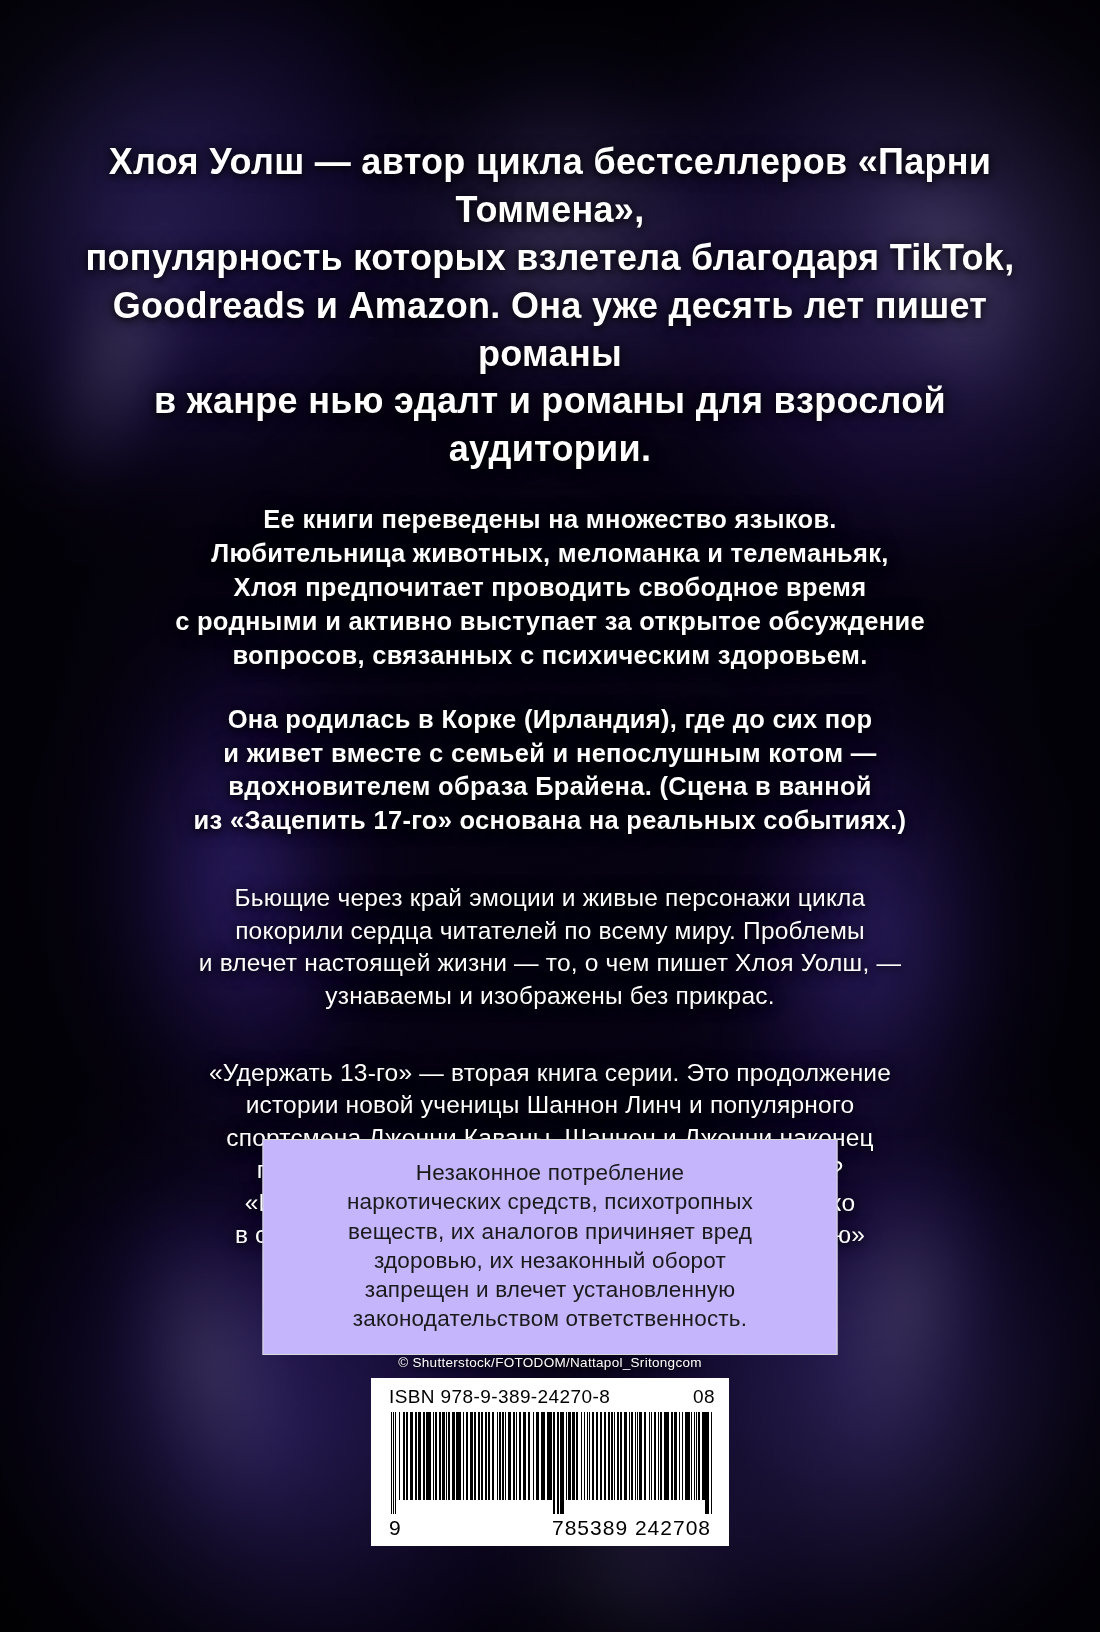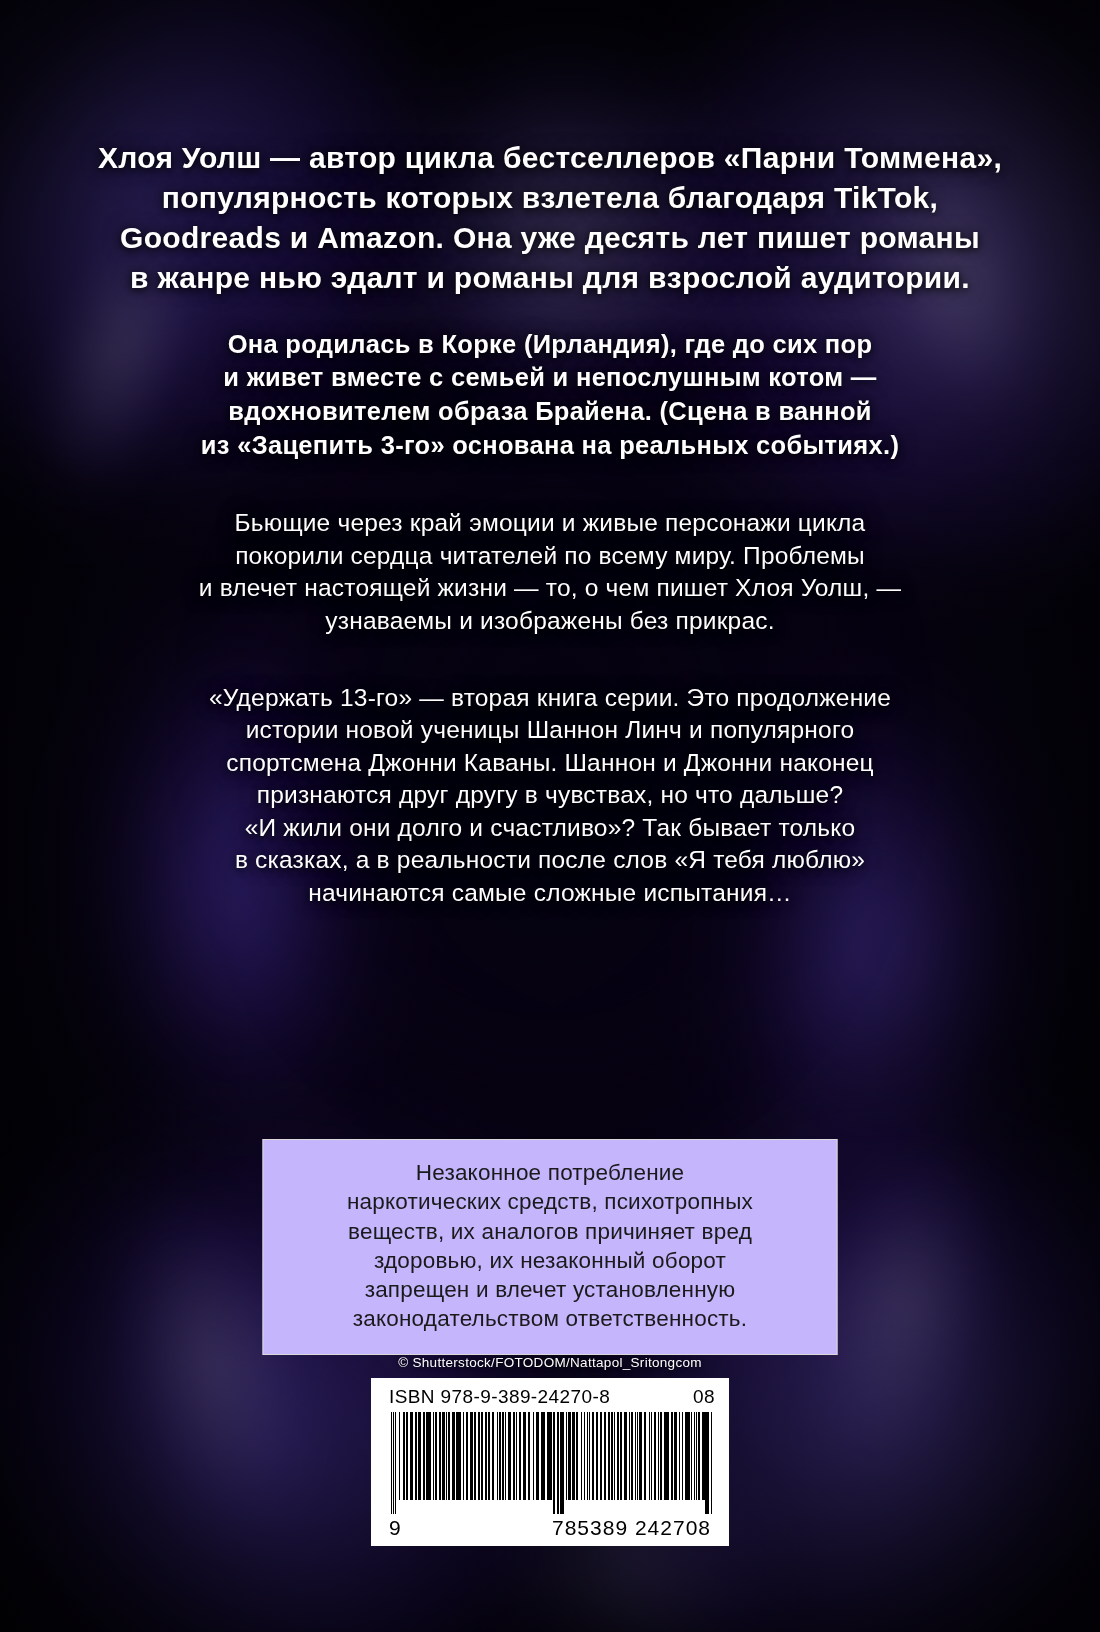--- a/index.html
+++ b/index.html
@@ -85,21 +85,21 @@
     line-height: 1.33;
     letter-spacing: .2px;
     margin: 0 0 26px 0;
     text-shadow: 0 2px 7px rgba(0,0,0,.85), 0 0 18px rgba(0,0,0,.7);
     white-space: pre-line;
   }
   .para.bold {
     font-weight: bold;
     letter-spacing: .3px;
   }
-  .para.p1 { font-size: 30px; margin-bottom: 30px; }
+  .para.p1 { font-size: 36px; margin-bottom: 30px; }
   .para.p2 { margin-bottom: 30px; }
   .para.p3 { margin-bottom: 44px; }
   .para.p4 { font-size: 24.5px; margin-bottom: 40px; }
   .para.p5 { font-size: 24.5px; margin-bottom: 44px; }
   .para.p6 { font-size: 24.5px; margin-bottom: 30px; }
 
   
   .warning-box {
     position: absolute;
     left: 50%;
@@ -201,24 +201,29 @@
   <div class="wisp w3"></div>
   <div class="wisp w4"></div>
   <div class="wisp w5"></div>
   <div class="vignette"></div>
 
   <div class="content">
     <p class="para bold p1">Хлоя Уолш — автор цикла бестселлеров «Парни Томмена»,
 популярность которых взлетела благодаря TikTok,
 Goodreads и Amazon. Она уже десять лет пишет романы
 в жанре нью эдалт и романы для взрослой аудитории.</p>
+    <p class="para bold p2">Ее книги переведены на множество языков.
+Любительница животных, меломанка и телеманьяк,
+Хлоя предпочитает проводить свободное время
+с родными и активно выступает за открытое обсуждение
+вопросов, связанных с психическим здоровьем.</p>
     <p class="para bold p3">Она родилась в Корке (Ирландия), где до сих пор
 и живет вместе с семьей и непослушным котом —
 вдохновителем образа Брайена. (Сцена в ванной
-из «Зацепить 3-го» основана на реальных событиях.)</p>
+из «Зацепить 17-го» основана на реальных событиях.)</p>
     <p class="para p5">Бьющие через край эмоции и живые персонажи цикла
 покорили сердца читателей по всему миру. Проблемы
 и влечет настоящей жизни — то, о чем пишет Хлоя Уолш, —
 узнаваемы и изображены без прикрас.</p>
     <p class="para p6">«Удержать 13-го» — вторая книга серии. Это продолжение
 истории новой ученицы Шаннон Линч и популярного
 спортсмена Джонни Каваны. Шаннон и Джонни наконец
 признаются друг другу в чувствах, но что дальше?
 «И жили они долго и счастливо»? Так бывает только
 в сказках, а в реальности после слов «Я тебя люблю»

